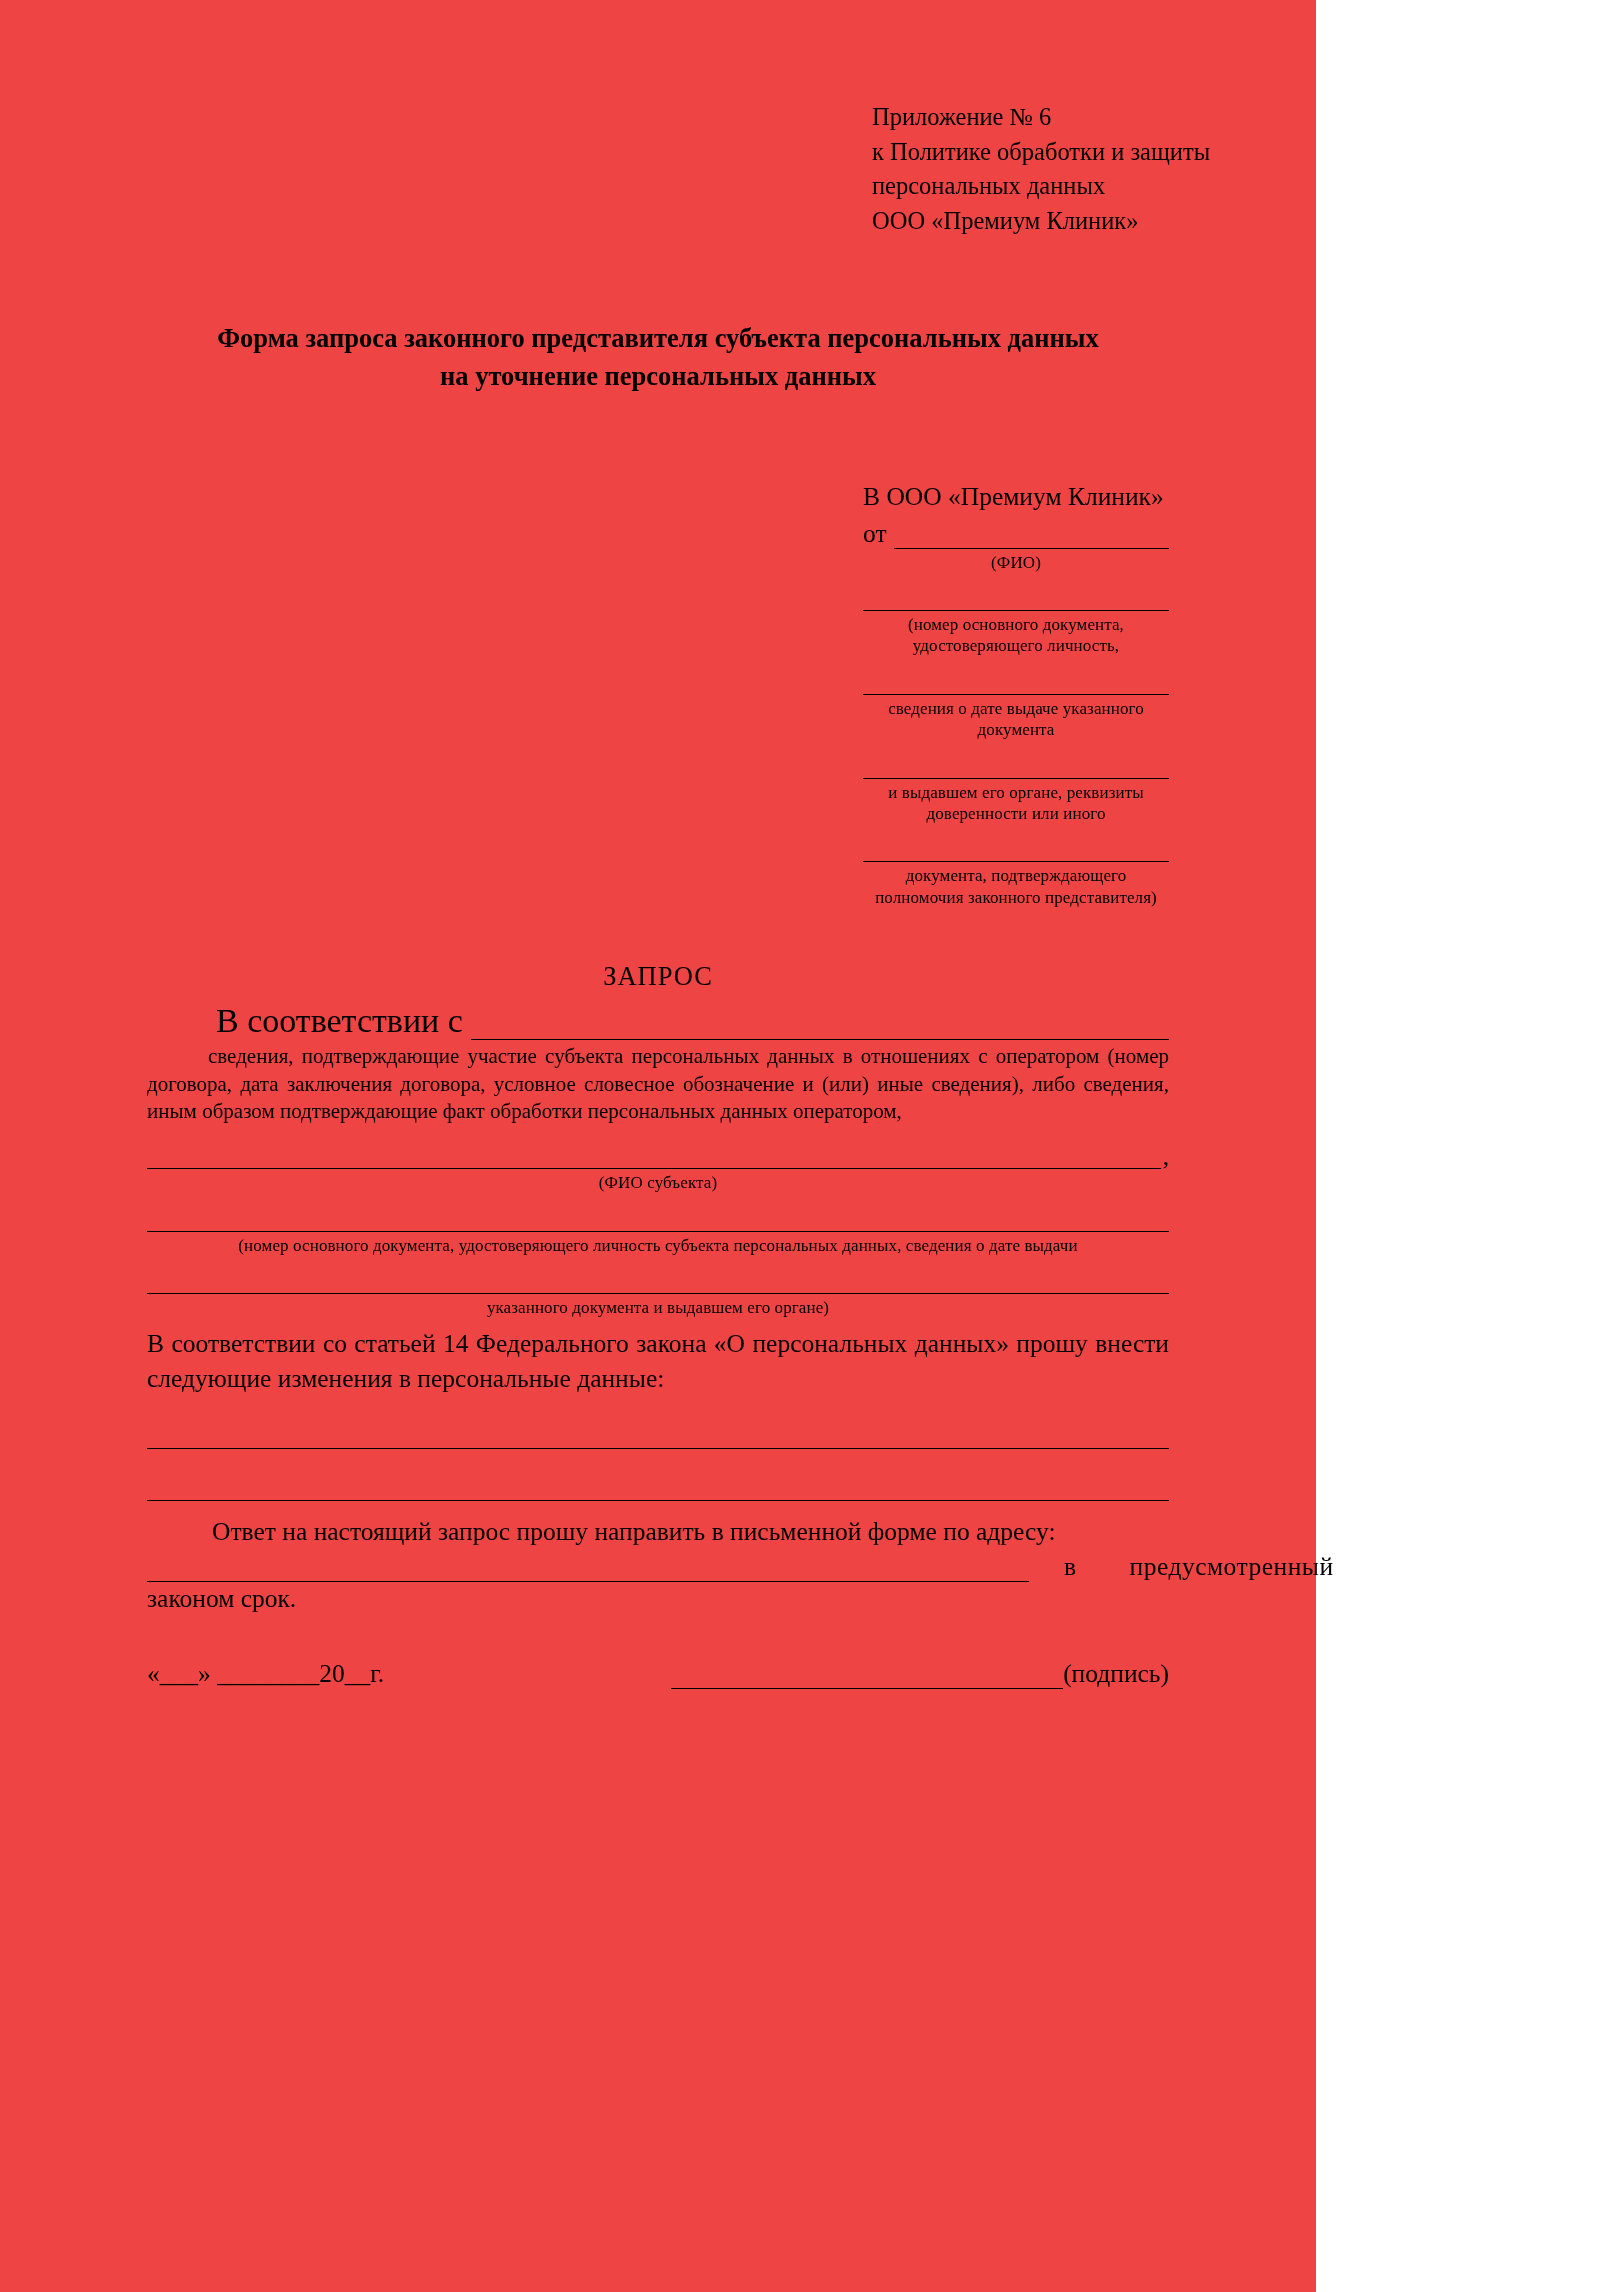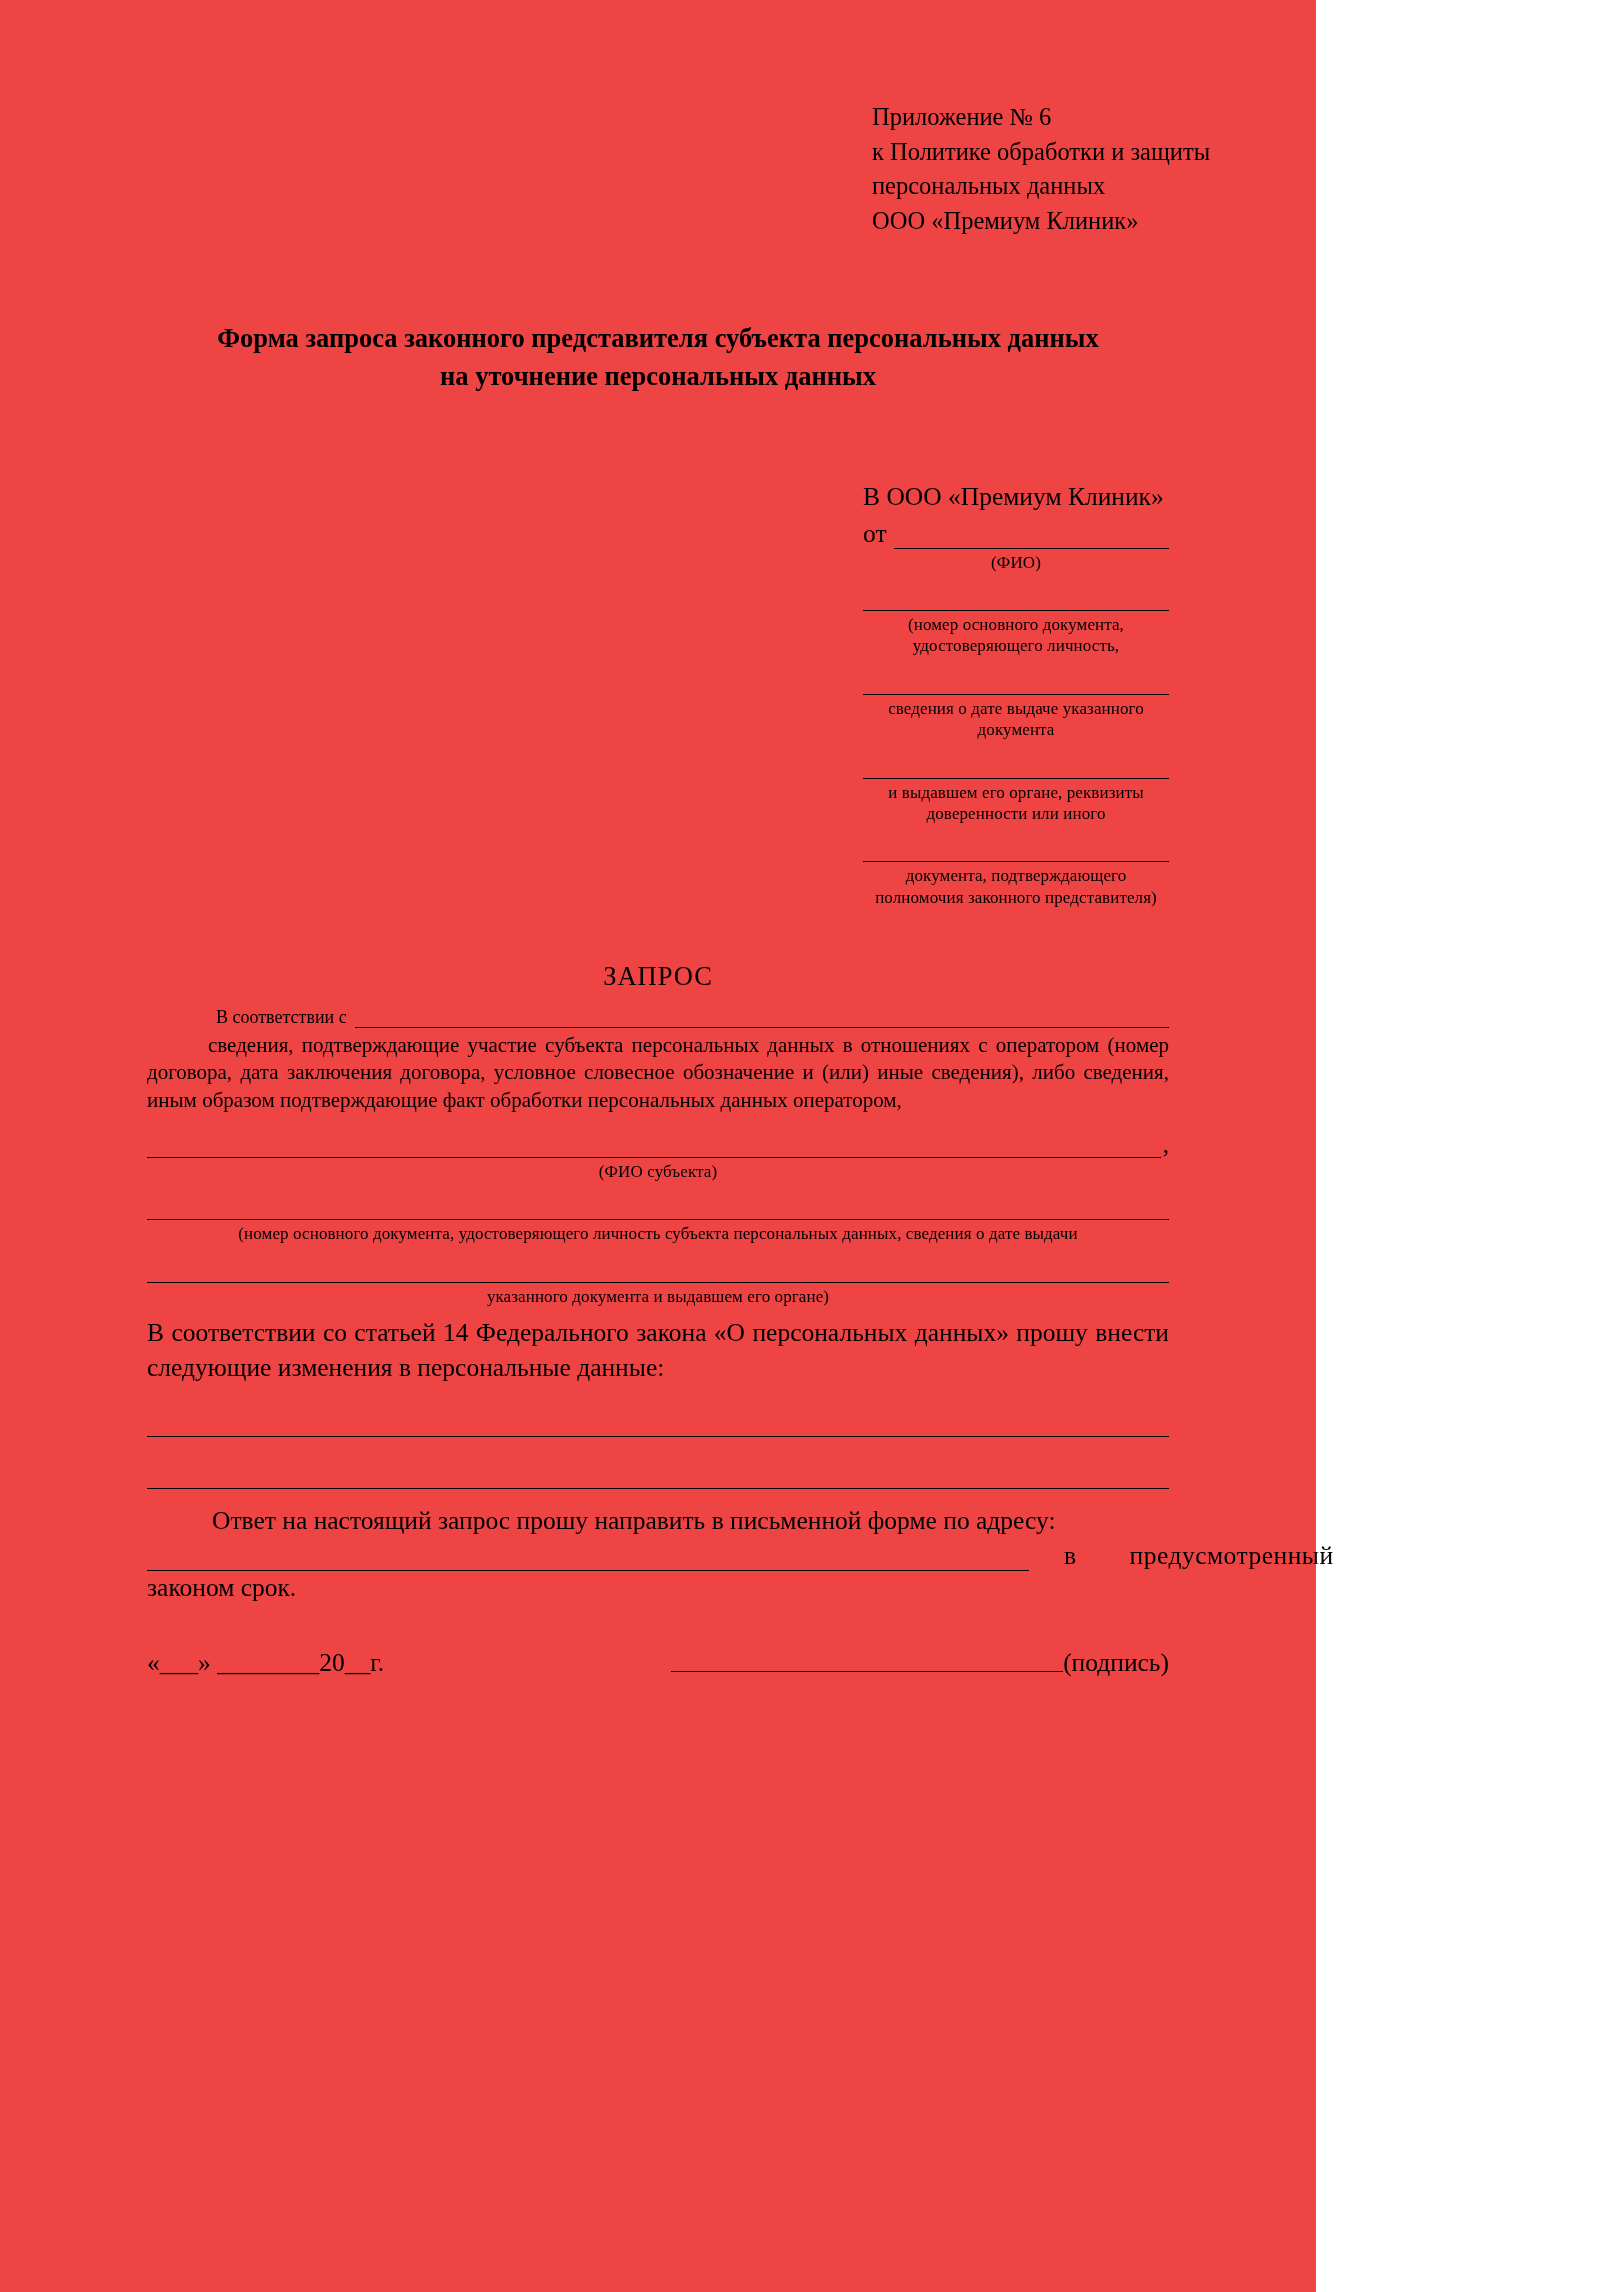--- a/index.html
+++ b/index.html
@@ -83,21 +83,21 @@
     letter-spacing: 1px;
   }
   .body-text {
     font-size: 25.5px;
     line-height: 1.34;
     text-align: justify;
   }
   .inline-rule-row {
     display: flex;
     align-items: flex-end;
-    font-size: 18px;
+    font-size: 34px;
     margin-top: 9.8px;
   }
   .inline-rule-row .lead {
     white-space: nowrap;
     margin-right: 7.8px;
     padding-left: 69px;
   }
   .small-note {
     font-size: 21px;
     line-height: 1.3;
@@ -156,20 +156,21 @@
     white-space: nowrap;
     padding-left: 35px;
     letter-spacing: 0.5px;
   }
   .answer-line .tail .sp {
     display: inline-block;
     width: 53px;
   }
   .sign-row {
     display: flex;
+    align-items: flex-end;
     font-size: 25.5px;
     margin-top: 43px;
   }
   .sign-row .date {
     white-space: nowrap;
   }
   .sign-row .spacer {
     flex: 1 1 auto;
   }
   .sign-row .sig-rule {

